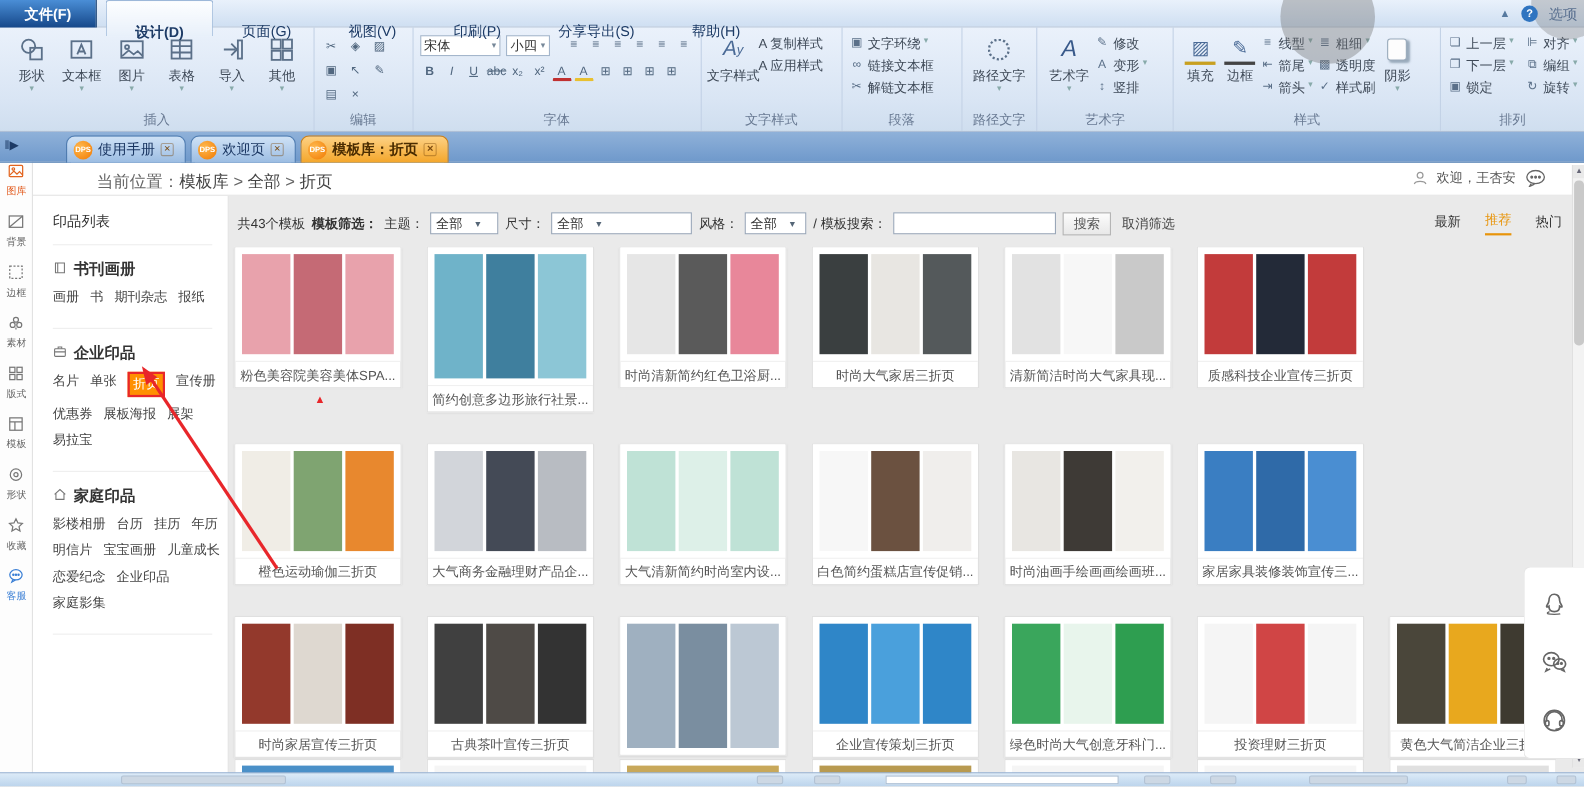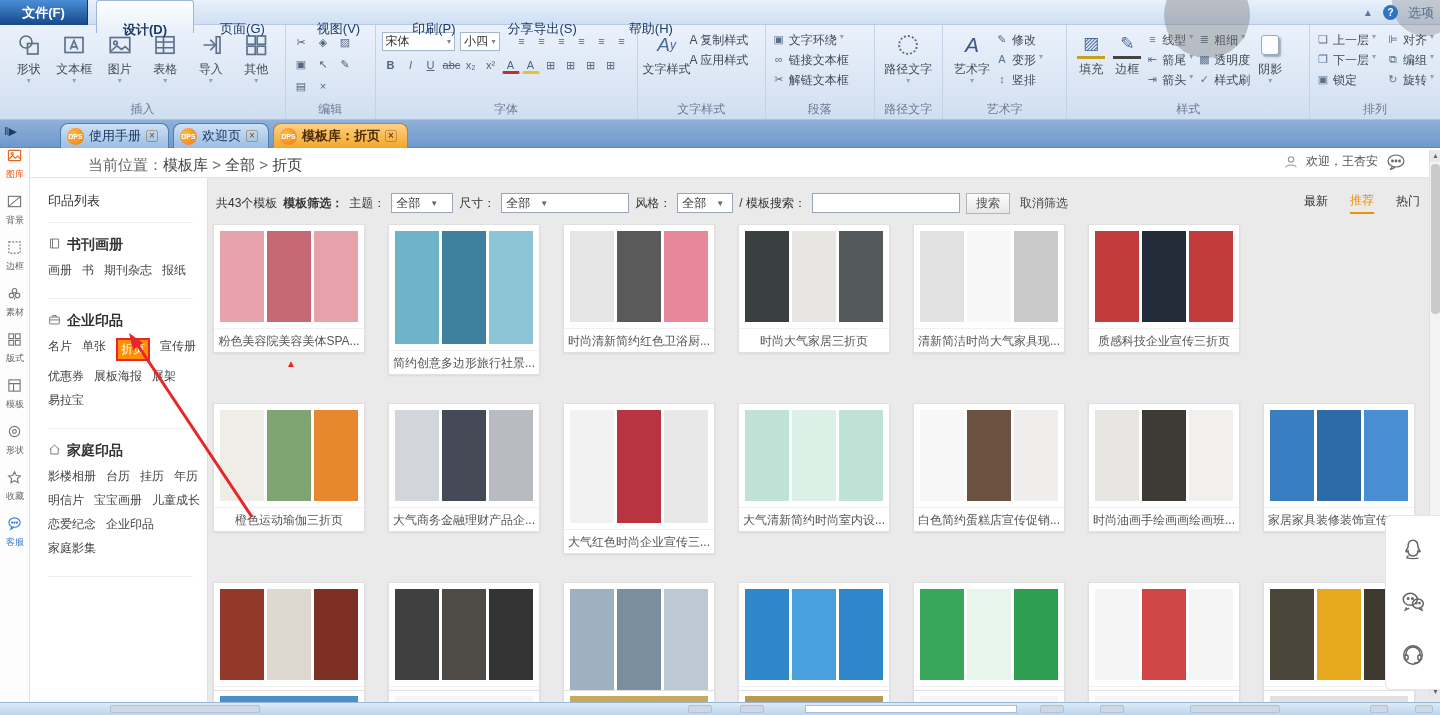--- a/index.html
+++ b/index.html
@@ -723,28 +723,20 @@
           <div class="cap">橙色运动瑜伽三折页</div>
         </div>
         <div class="card">
           <div class="thumb">
             <div class="panel" style="background: rgb(210, 213, 218);"></div>
             <div class="panel" style="background: rgb(68, 74, 86);"></div>
             <div class="panel" style="background: rgb(184, 188, 194);"></div>
           </div>
           <div class="cap">大气商务金融理财产品企...</div>
         </div>
-        <div class="card tall">
-          <div class="thumb">
-            <div class="panel" style="background: rgb(242, 242, 242);"></div>
-            <div class="panel" style="background: rgb(184, 53, 63);"></div>
-            <div class="panel" style="background: rgb(232, 232, 232);"></div>
-          </div>
-          <div class="cap">大气红色时尚企业宣传三...</div>
-        </div>
         <div class="card">
           <div class="thumb">
             <div class="panel" style="background: rgb(191, 226, 214);"></div>
             <div class="panel" style="background: rgb(221, 240, 232);"></div>
             <div class="panel" style="background: rgb(191, 226, 214);"></div>
           </div>
           <div class="cap">大气清新简约时尚室内设...</div>
         </div>
         <div class="card">
           <div class="thumb">

